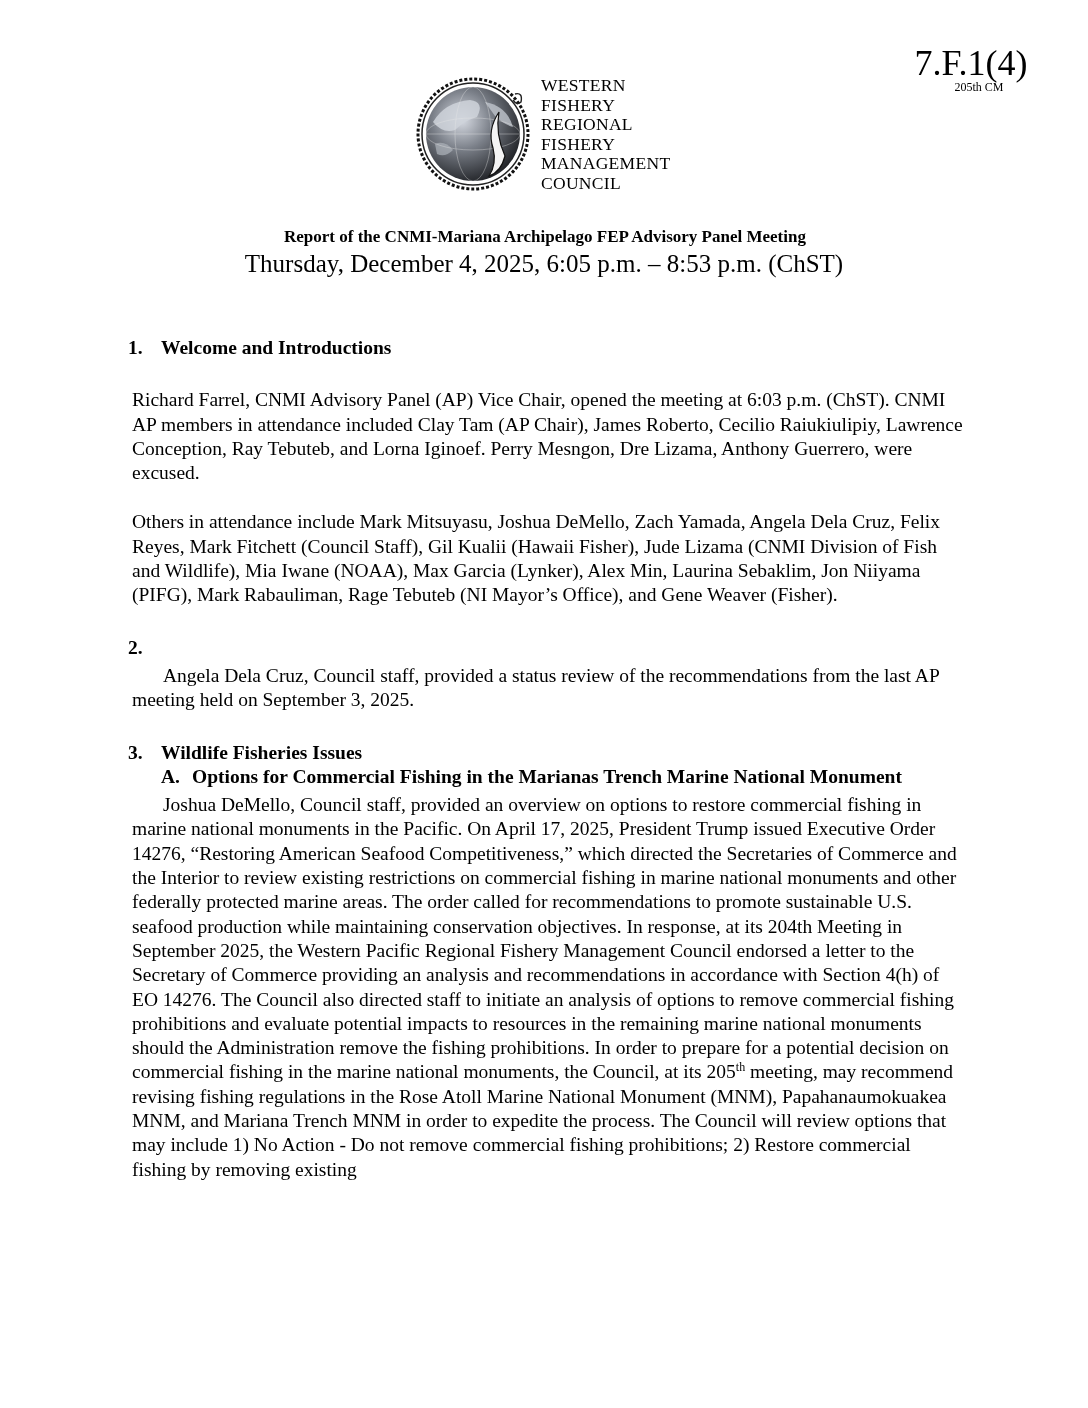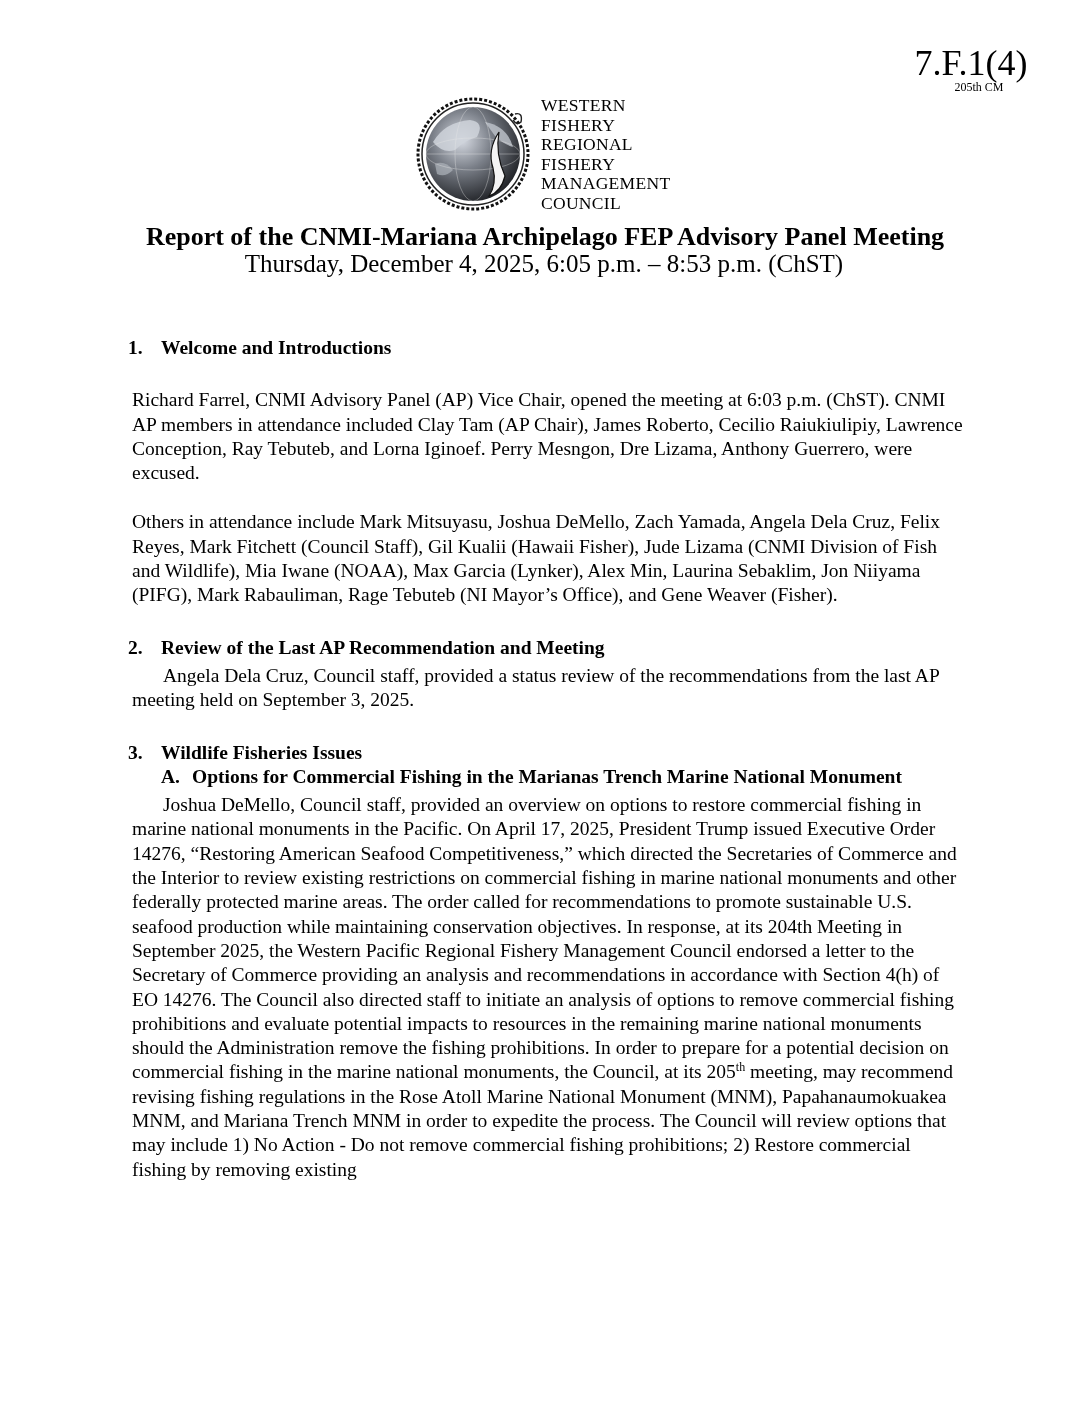--- a/index.html
+++ b/index.html
@@ -3,28 +3,28 @@
   <meta charset="utf-8">
   <style>
     html, body { margin: 0; padding: 0; background: #ffffff; }
     body { width: 1088px; height: 1408px; position: relative; overflow: hidden;
            font-family: "Liberation Serif", "DejaVu Serif", serif; color: #000; }
     .agenda-code { position: absolute; top: 44px; left: 906px; width: 130px; text-align: center;
                    font-family: Liberation Serif, serif; }
     .agenda-code .code { font-size: 36px; line-height: 38px; letter-spacing: 0px; }
     .agenda-code .sub { font-size: 12px; line-height: 13px; margin-top: -1px; padding-left: 16px; }
 
-    .logo { position: absolute; top: 72px; left: 415px; width: 260px; height: 120px; margin-top: 20px; }
+    .logo { position: absolute; top: 72px; left: 415px; width: 260px; height: 120px; }
     .logo svg { position: absolute; left: 0; top: 0; }
     .logo-text { position: absolute; left: 126px; top: 4px; font-family: "Liberation Serif", serif;
                  font-size: 17.5px; line-height: 19.5px; letter-spacing: 0.3px; }
     .logo-text div { white-space: nowrap; }
 
     .title-block { position: absolute; top: 223px; left: 0; width: 1088px; text-align: center; }
-    .title-block .title { font-weight: bold; font-size: 26px; line-height: 27px; margin-left: 2px; }
+    .title-block .title { font-weight: bold; font-size: 17px; line-height: 27px; margin-left: 2px; }
     .title-block .line { font-size: 25px; line-height: 27px; }
 
     .content { position: absolute; top: 336px; left: 128px; width: 840px; font-size: 19.5px; line-height: 24.3px; }
     .sec-head { font-weight: bold; display: flex; }
     .sec-head .num { width: 33px; flex: none; }
     .para { margin: 4px; }
     .indent { text-indent: 31px; }
     .sub-head { font-weight: bold; display: flex; padding-left: 33px; }
     .sub-head .num { width: 31px; flex: none; }
     .gap-l { height: 24px; }
@@ -83,21 +83,20 @@
     <span>Welcome and Introductions</span>
   </div>
   <div class="gap-l"></div>
   <p class="para">Richard Farrel, CNMI Advisory Panel (AP) Vice Chair, opened the meeting at 6:03 p.m. (ChST). CNMI AP members in attendance included Clay Tam (AP Chair), James Roberto, Cecilio Raiukiulipiy, Lawrence Conception, Ray Tebuteb, and Lorna Iginoef. Perry Mesngon, Dre Lizama, Anthony Guerrero, were excused.</p>
   <div class="gap-m"></div>
   <p class="para">Others in attendance include Mark Mitsuyasu, Joshua DeMello, Zach Yamada, Angela Dela Cruz, Felix Reyes, Mark Fitchett (Council Staff), Gil Kualii (Hawaii Fisher), Jude Lizama (CNMI Division of Fish and Wildlife), Mia Iwane (NOAA), Max Garcia (Lynker), Alex Min, Laurina Sebaklim, Jon Niiyama (PIFG), Mark Rabauliman, Rage Tebuteb (NI Mayor’s Office), and Gene Weaver (Fisher).</p>
   <div class="gap-l"></div>
 
   <div class="sec-head">
     <span class="num">2.</span>
-    <span>Review of the Last AP Recommendation and Meeting</span>
   </div>
   <p class="para indent">Angela Dela Cruz, Council staff, provided a status review of the recommendations from the last AP meeting held on September 3, 2025.</p>
   <div class="gap-l"></div>
 
   <div class="sec-head">
     <span class="num">3.</span>
     <span>Wildlife Fisheries Issues</span>
   </div>
   <div class="sub-head">
     <span class="num">A.</span>

